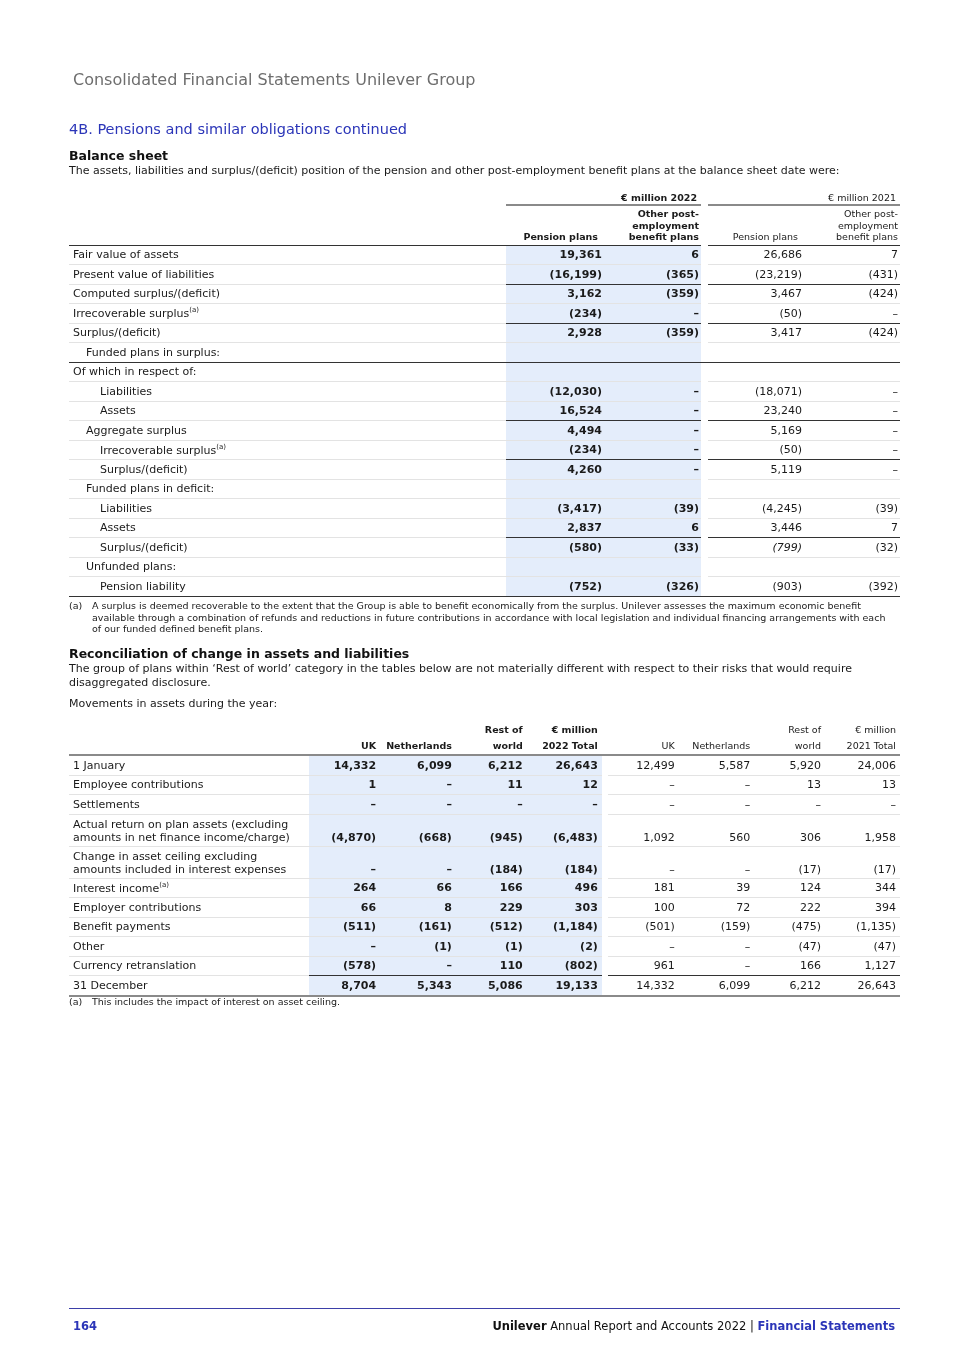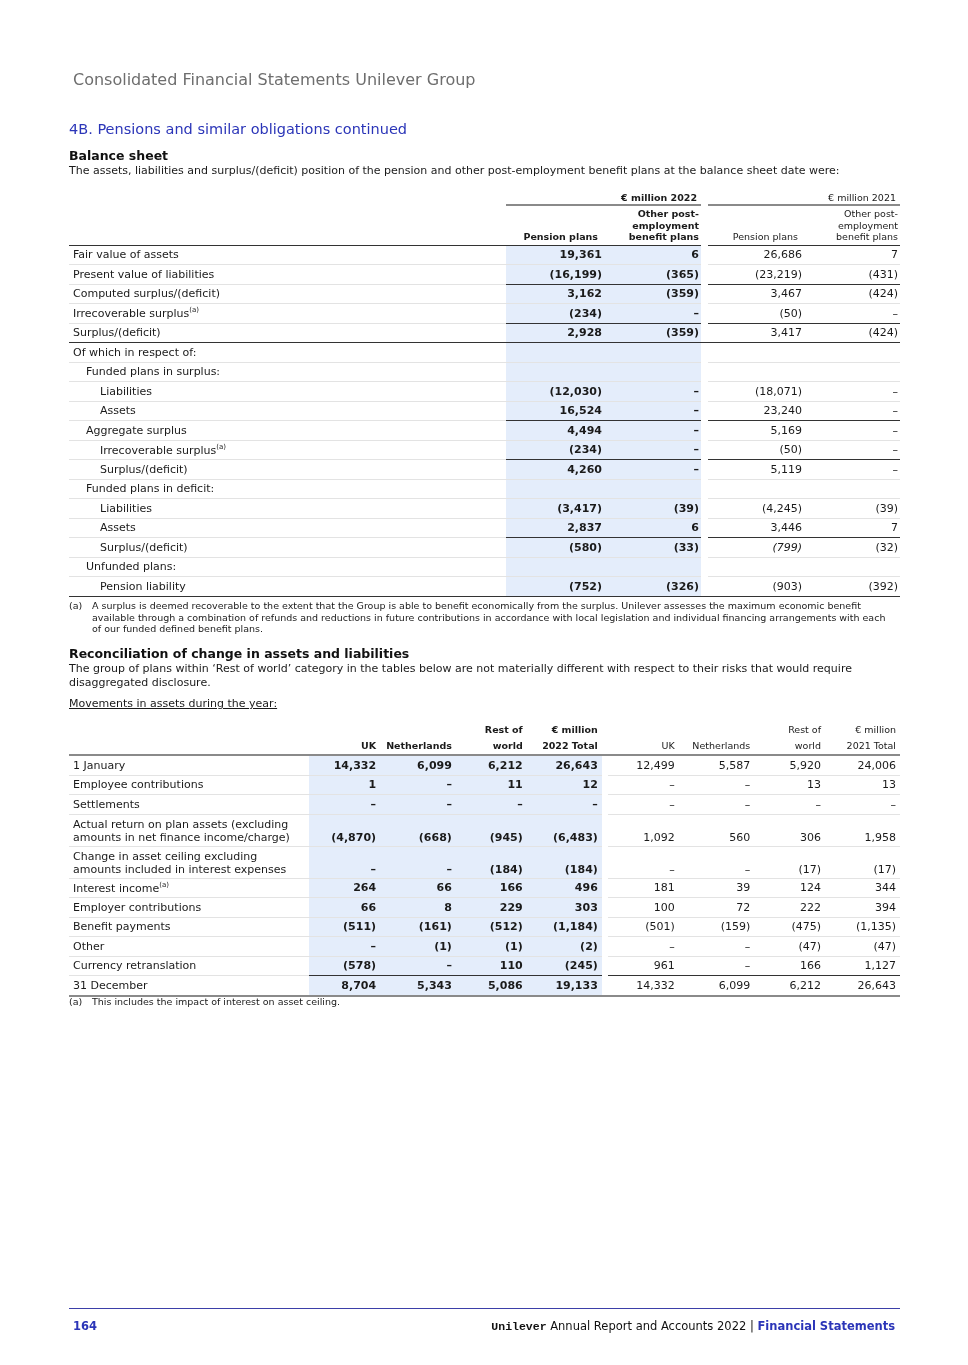--- a/index.html
+++ b/index.html
@@ -44,21 +44,21 @@
   .t2 .cn2 { width: 76px; }
   .t2 .cg { width: 6px; }
   .t2 .hdr td { font-size: 9.5px; text-align: right; vertical-align: bottom; line-height: 16px; padding-right: 4px; height: 32px; border-bottom: 2px solid #8a8a8a; }
   .t2 .body-row td { height: 18.5px; padding-right: 4px; }
   .t2 .tall td { height: 29px; line-height: 13px; vertical-align: bottom; padding-bottom: 2px; }
   .t2 .last-row td { border-bottom: 2px solid #8a8a8a; }
 
   .footer-rule { position: absolute; left: 69px; top: 1308px; width: 831px; height: 1px; background: #3b3fa8; }
   .footer-page { position: absolute; left: 73px; top: 1319px; font-size: 11.5px; font-weight: bold; color: #2b35b8; }
   .footer-right { position: absolute; right: 73px; top: 1319px; font-size: 11.5px; color: #111; }
-  .footer-right .brand { font-weight: bold; font-family: Liberation Mono, monospace; }
+  .footer-right .brand { font-weight: bold; }
   .footer-right .sect { font-weight: bold; color: #2b35b8; }
 </style>
 </head>
 <body>
 
 <div class="running-head">Consolidated Financial Statements Unilever Group</div>
 <div class="section-title">4B. Pensions and similar obligations continued</div>
 
 <div class="abs sub-h" style="left:69px; top:148px;">Balance sheet</div>
 <div class="abs para" style="left:69px; top:164px;">The assets, liabilities and surplus/(deficit) position of the pension and other post-employment benefit plans at the balance sheet date were:</div>
@@ -122,37 +122,37 @@
         <td class="num" style="padding-right: 2px;">–</td>
       </tr>
       <tr class="body-row">
         <td class="lbl"><span>Surplus/(deficit)</span></td>
         <td class="num shade bold" style="border-top: 1px solid rgb(51, 51, 51);">2,928</td>
         <td class="num shade bold" style="border-top: 1px solid rgb(51, 51, 51); padding-right: 2px;">(359)</td>
         <td class="gap"></td>
         <td class="num" style="border-top: 1px solid rgb(51, 51, 51);">3,417</td>
         <td class="num" style="border-top: 1px solid rgb(51, 51, 51); padding-right: 2px;">(424)</td>
       </tr>
+      <tr class="body-row">
+        <td class="lbl ind1"><span>Funded plans in surplus:</span></td>
+        <td class="num shade bold"></td>
+        <td class="num shade bold" style="padding-right: 2px;"></td>
+        <td class="gap"></td>
+        <td class="num"></td>
+        <td class="num" style="padding-right: 2px;"></td>
+      </tr>
       <tr class="body-row rule-top-all">
         <td class="lbl"><span>Of which in respect of:</span></td>
         <td class="num shade bold"></td>
         <td class="num shade bold" style="padding-right: 2px;"></td>
         <td class="gap"></td>
         <td class="num"></td>
         <td class="num" style="padding-right: 2px;"></td>
       </tr>
       <tr class="body-row">
-        <td class="lbl ind1"><span>Funded plans in surplus:</span></td>
-        <td class="num shade bold"></td>
-        <td class="num shade bold" style="padding-right: 2px;"></td>
-        <td class="gap"></td>
-        <td class="num"></td>
-        <td class="num" style="padding-right: 2px;"></td>
-      </tr>
-      <tr class="body-row">
         <td class="lbl ind2"><span>Liabilities</span></td>
         <td class="num shade bold">(12,030)</td>
         <td class="num shade bold" style="padding-right: 2px;">–</td>
         <td class="gap"></td>
         <td class="num">(18,071)</td>
         <td class="num" style="padding-right: 2px;">–</td>
       </tr>
       <tr class="body-row">
         <td class="lbl ind2"><span>Assets</span></td>
         <td class="num shade bold">16,524</td>
@@ -236,21 +236,21 @@
     </tbody>
 </table>
 
 <div class="note" style="top:600px;">
   <span class="k">(a)</span>
   <span class="v">A surplus is deemed recoverable to the extent that the Group is able to benefit economically from the surplus. Unilever assesses the maximum economic benefit available through a combination of refunds and reductions in future contributions in accordance with local legislation and individual financing arrangements with each of our funded defined benefit plans.</span>
 </div>
 
 <div class="abs sub-h" style="left:69px; top:646px;">Reconciliation of change in assets and liabilities</div>
 <div class="abs para" style="left:69px; top:662px; width:820px;">The group of plans within ‘Rest of world’ category in the tables below are not materially different with respect to their risks that would require disaggregated disclosure.</div>
-<div class="abs para" style="left:69px; top:697px;text-decoration:underline;">Movements in assets during the year:</div>
+<div class="abs para" style="left:69px; top:697px;">Movements in assets during the year:</div>
 
 <table class="t2">
   <colgroup>
     <col class="c0">
       <col class="cn">
       <col class="cn2">
       <col class="cn">
       <col class="cn2">
       <col class="cg">
     <col class="cn">
@@ -379,21 +379,21 @@
         <td class="num">–</td>
         <td class="num">–</td>
         <td class="num">(47)</td>
         <td class="num">(47)</td>
       </tr>
       <tr class="body-row">
         <td class="lbl"><span>Currency retranslation</span></td>
         <td class="num shade bold">(578)</td>
         <td class="num shade bold">–</td>
         <td class="num shade bold">110</td>
-        <td class="num shade bold">(245)</td>
+        <td class="num shade bold">(802)</td>
         <td class="gap"></td>
         <td class="num">961</td>
         <td class="num">–</td>
         <td class="num">166</td>
         <td class="num">1,127</td>
       </tr>
       <tr class="body-row last-row">
         <td class="lbl"><span>31 December</span></td>
         <td class="num shade bold" style="border-top: 1px solid rgb(51, 51, 51);">8,704</td>
         <td class="num shade bold" style="border-top: 1px solid rgb(51, 51, 51);">5,343</td>

